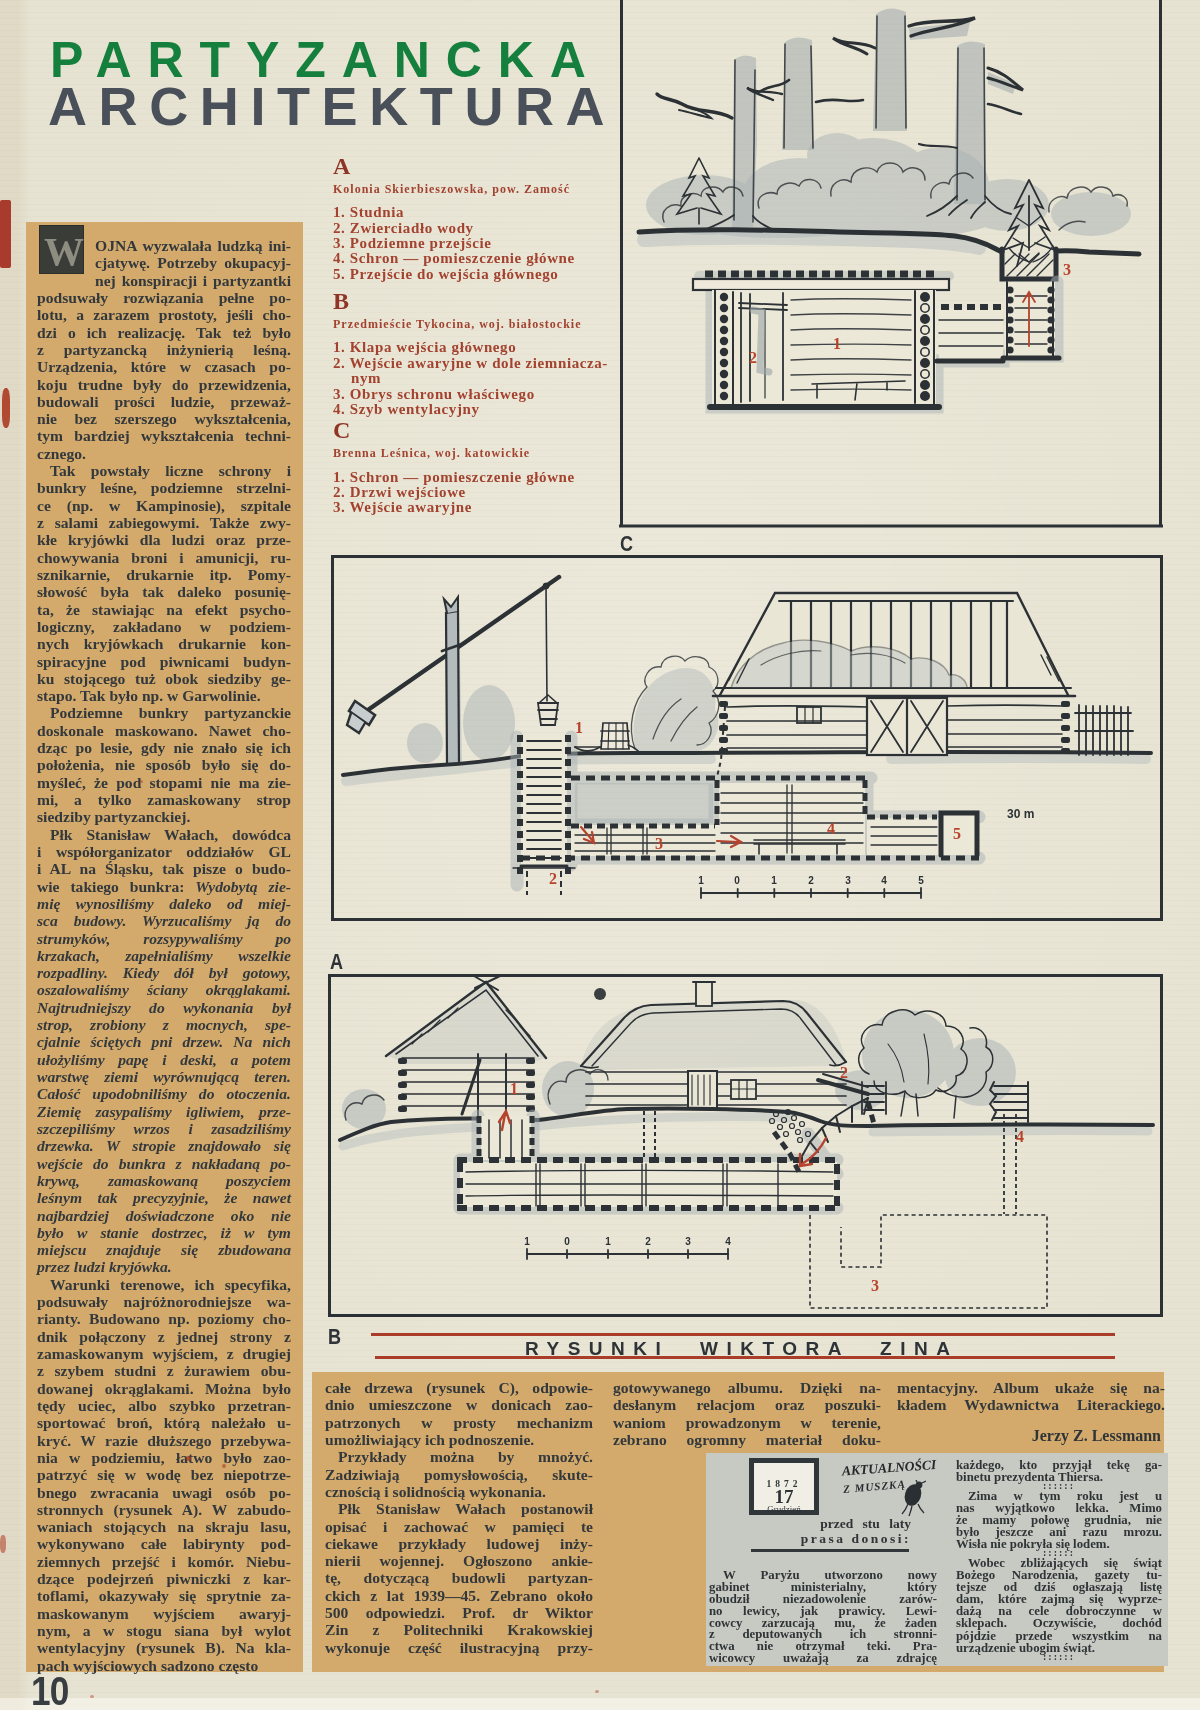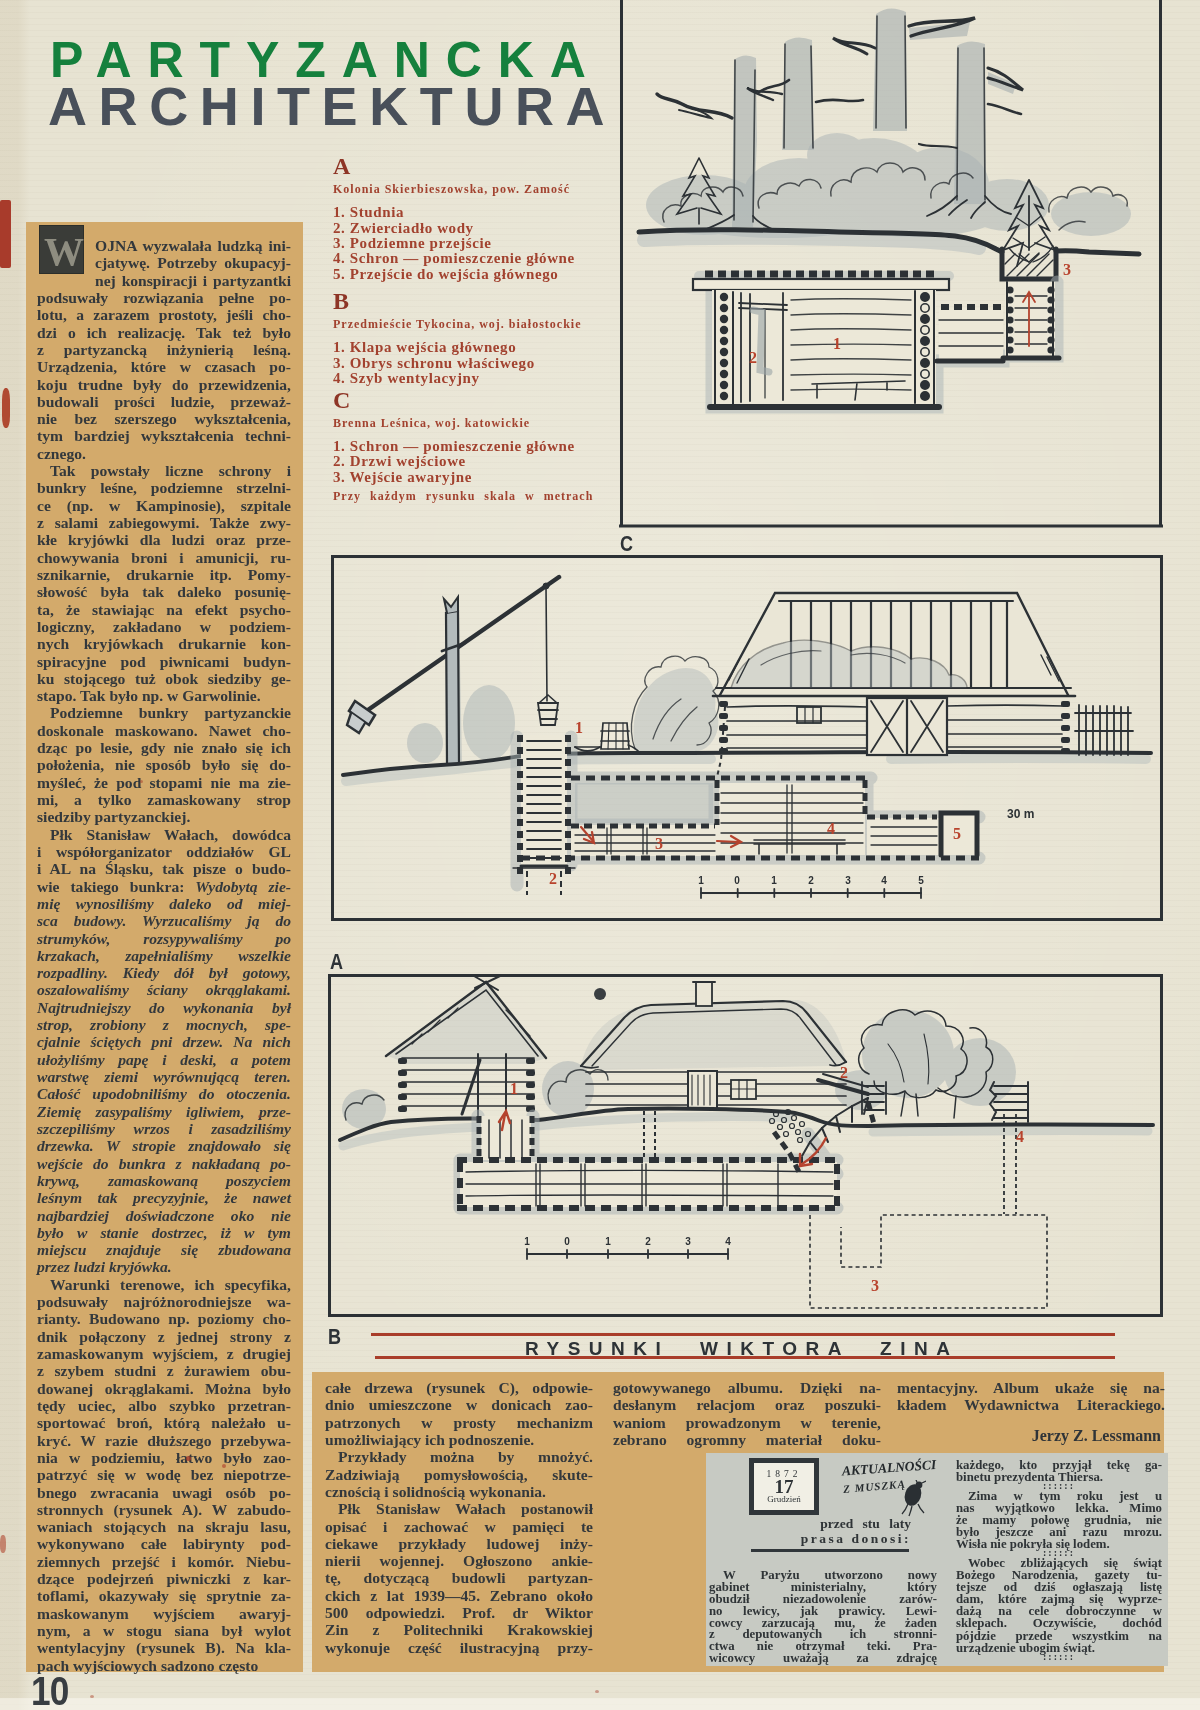--- a/index.html
+++ b/index.html
@@ -152,32 +152,32 @@
  <div class="li">2. Zwierciadło wody</div>
  <div class="li">3. Podziemne przejście</div>
  <div class="li">4. Schron — pomieszczenie główne</div>
  <div class="li">5. Przejście do wejścia głównego</div>
 
  <div class="big" style="margin-top:6px">B</div>
 
  <div class="hd">Przedmieście Tykocina, woj. białostockie</div>
 
  <div class="li">1. Klapa wejścia głównego</div>
+ <div class="li">2. Wejście awaryjne w dole ziemniacza-<br>nym</div>
  <div class="li">3. Obrys schronu właściwego</div>
  <div class="li">4. Szyb wentylacyjny</div>
 
  <div class="big" style="margin-top:0px">C</div>
 
  <div class="hd">Brenna Leśnica, woj. katowickie</div>
 
  <div class="li">1. Schron — pomieszczenie główne</div>
  <div class="li">2. Drzwi wejściowe</div>
  <div class="li">3. Wejście awaryjne</div>
 
- <div class="hd" style="margin-top:4px;word-spacing:5px">Przy każdym rysunku skala w metrach</div>
 </div>
 
 <div class="abs boxlabel" style="left:620px;top:531px">C</div>
 
 <div class="abs boxlabel" style="left:330px;top:949px">A</div>
 
 <div class="abs boxlabel" style="left:328px;top:1324px">B</div>
 
 <div class="abs" style="left:371px;top:1333px;width:744px;height:2.5px;background:#a93d2a"></div>
 
@@ -216,21 +216,21 @@
 <div class="bt" style="left:897px;top:1379px">
   <div class="jl">mentacyjny. Album ukaże się na-</div>
   <div class="jl">kładem Wydawnictwa Literackiego.</div>
 </div>
 
 <div class="abs" style="left:897px;top:1427px;width:264px;text-align:right;font-size:16px;font-weight:bold;color:#2f3438">Jerzy Z. Lessmann</div>
 
 <div id="gbox" class="abs">
 
  <div class="abs" style="left:43px;top:5px;width:70px;height:57px;background:#f1efe5;border:5px solid #30363a">
-   <div style="text-align:center;font-size:9.5px;font-weight:normal;letter-spacing:4px;color:#2f3437;margin-top:6px">1872</div>
+   <div style="text-align:center;font-size:9.5px;font-weight:bold;letter-spacing:4px;color:#2f3437;margin-top:16px">1872</div>
    <div style="text-align:center;font-size:19px;font-weight:bold;color:#2f3437;line-height:15px">17</div>
    <div style="text-align:center;font-size:9px;font-weight:normal;color:#2f3437;line-height:10px">Grudzień</div>
  </div>
 
  <div class="abs" style="left:136px;top:7px;width:100px;height:20px;font-style:italic;font-weight:bold;font-size:13.5px;color:#24292c;transform:rotate(-4deg);letter-spacing:0px">AKTUALNOŚCI</div>
  <div class="abs" style="left:137px;top:27px;width:70px;font-style:italic;font-weight:bold;font-size:11px;color:#24292c;transform:rotate(-5deg);letter-spacing:1px">Z MUSZKĄ</div>
 
  <svg class="abs" style="left:194px;top:27px" width="26" height="37" viewBox="0 0 26 37">
    <ellipse cx="13" cy="15" rx="8" ry="11" fill="#2a2f33" transform="rotate(18 13 15)"></ellipse>
    <circle cx="19" cy="5" r="3.4" fill="#2a2f33"></circle>

